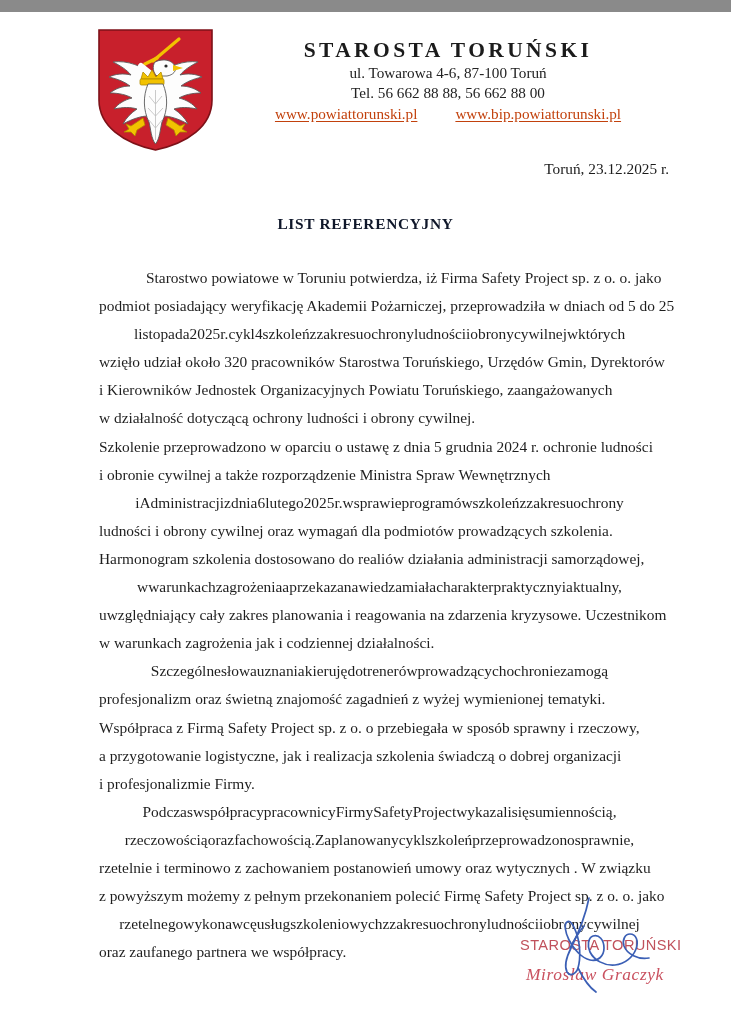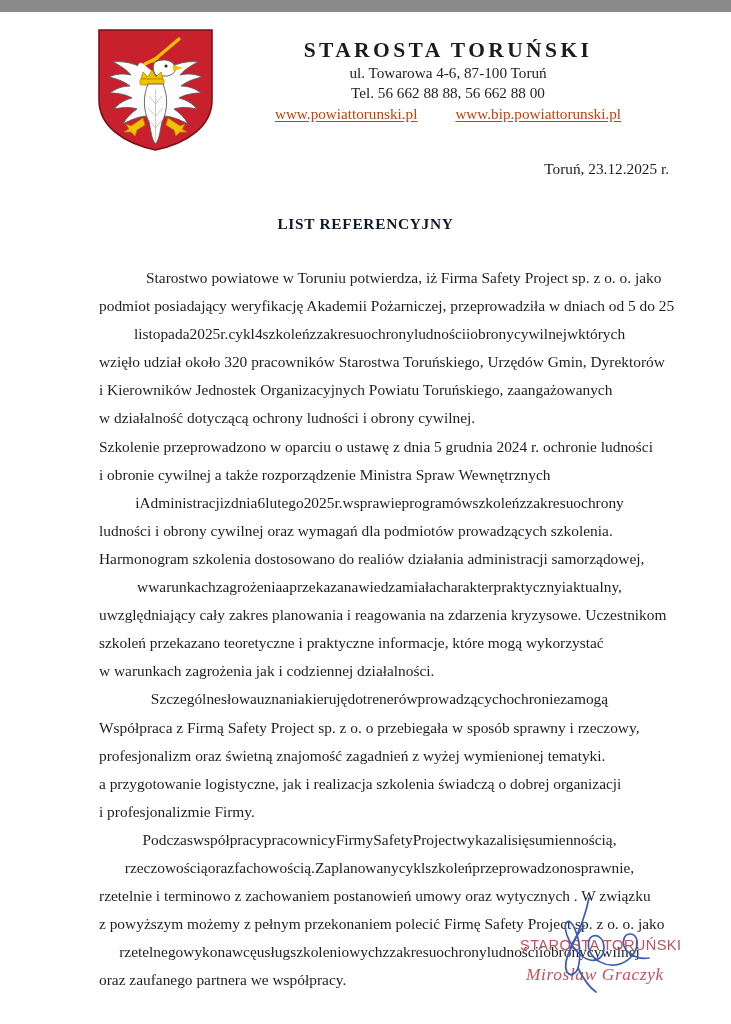--- a/index.html
+++ b/index.html
@@ -274,36 +274,35 @@
         <span>a</span>
         <span>przekazana</span>
         <span>wiedza</span>
         <span>miała</span>
         <span>charakter</span>
         <span>praktyczny</span>
         <span>i</span>
         <span>aktualny,</span>
       </div>
       <div class="tline">uwzględniający cały zakres planowania i reagowania na zdarzenia kryzysowe. Uczestnikom</div>
-      <div class="tline">szkoleń przekazano teoretyczne i praktyczne informacje, które mogą wykorzystać</div>
       <div class="tline">w warunkach zagrożenia jak i codziennej działalności.</div>
       <div class="tline just">
         <span>Szczególne</span>
         <span>słowa</span>
         <span>uznania</span>
         <span>kieruję</span>
         <span>do</span>
         <span>trenerów</span>
         <span>prowadzących</span>
         <span>ochronie</span>
         <span>za</span>
         <span>mogą</span>
       </div>
+      <div class="tline">profesjonalizm oraz świetną znajomość zagadnień z wyżej wymienionej tematyki.</div>
       <div class="tline">Współpraca z Firmą Safety Project sp. z o. o przebiegała w sposób sprawny i rzeczowy,</div>
-      <div class="tline">profesjonalizm oraz świetną znajomość zagadnień z wyżej wymienionej tematyki.</div>
       <div class="tline">a przygotowanie logistyczne, jak i realizacja szkolenia świadczą o dobrej organizacji</div>
       <div class="tline">i profesjonalizmie Firmy.</div>
       <div class="tline just">
         <span>Podczas</span>
         <span>współpracy</span>
         <span>pracownicy</span>
         <span>Firmy</span>
         <span>Safety</span>
         <span>Project</span>
         <span>wykazali</span>

